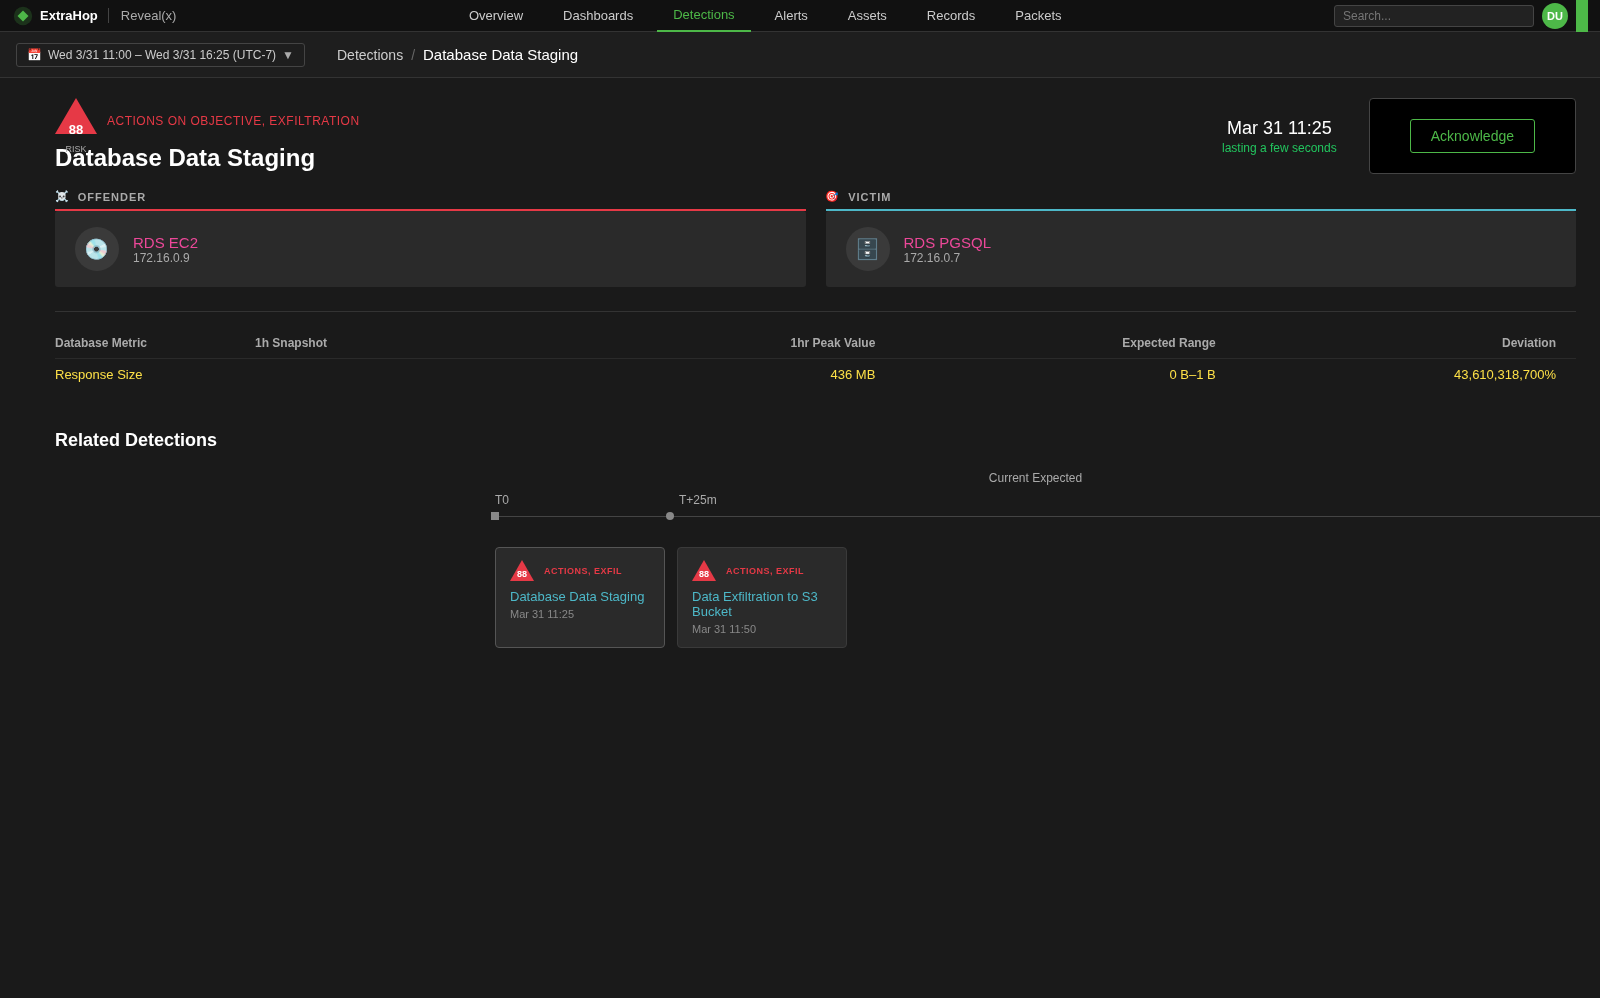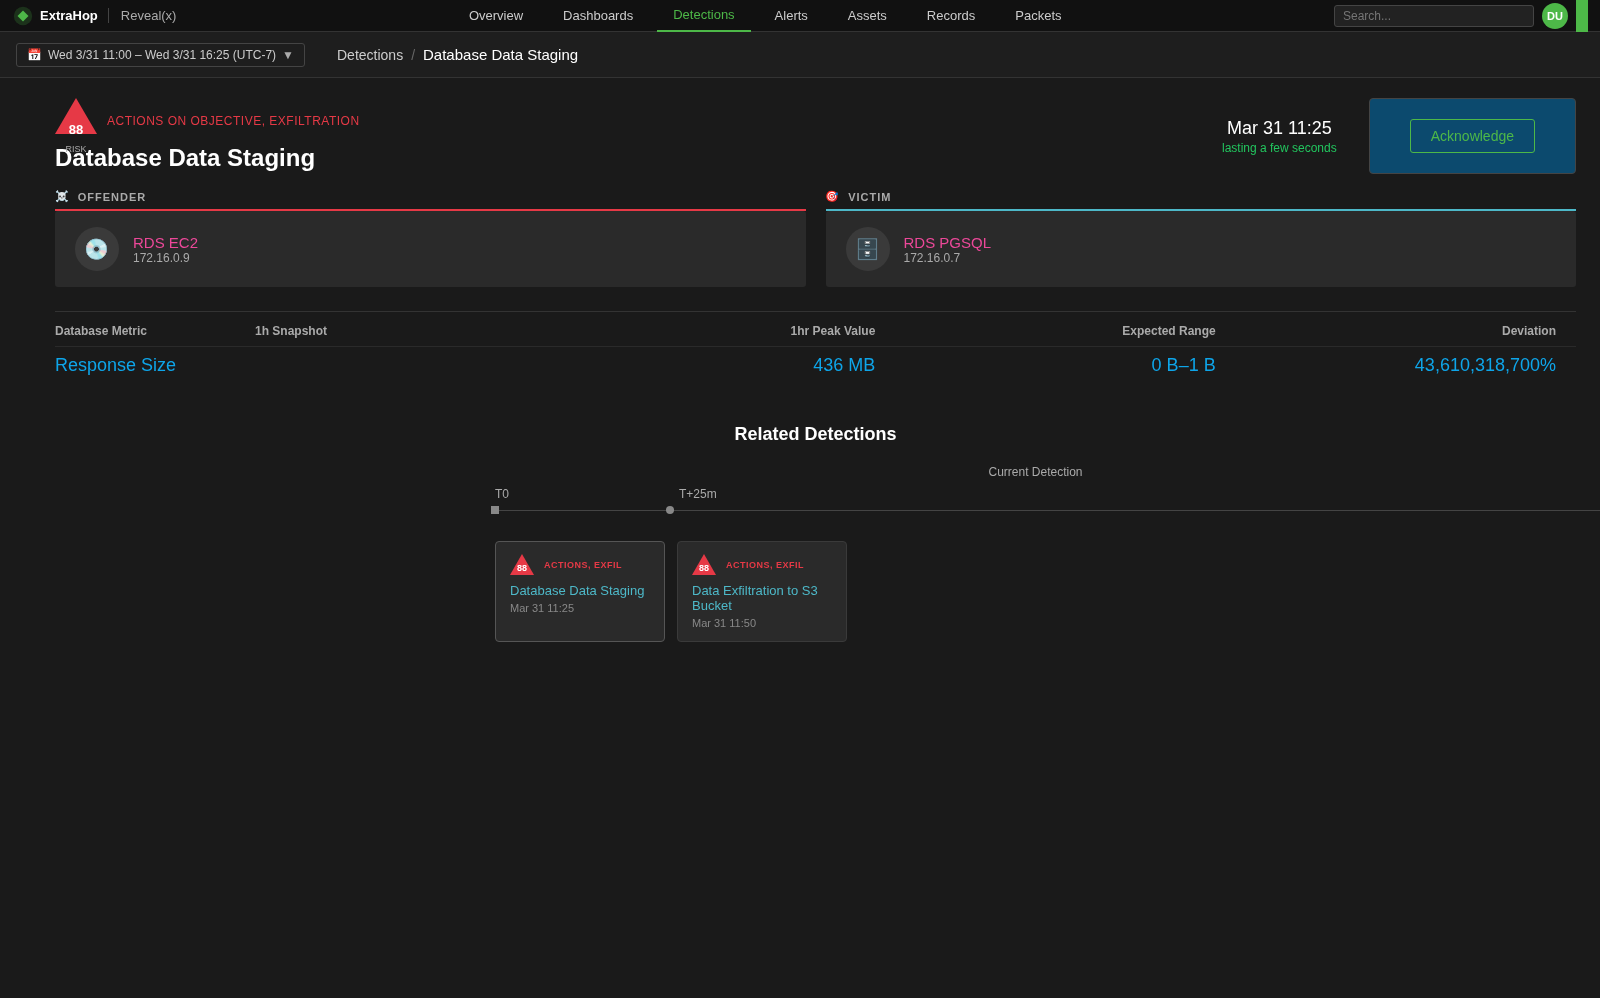--- a/index.html
+++ b/index.html
@@ -203,21 +203,21 @@
       font-weight: 500;
     }
     .detection-duration {
       color: #22c55e;
       font-size: 12px;
       margin-top: 2px;
     }
     .detection-actions {
       display: flex;
       align-items: center;
-      background: #0c4a6e;
+      background: #000000;
       border: 1px solid #444;
       border-radius: 4px;
       padding: 20px 40px;
       margin-left: 16px;
     }
     .acknowledge-btn {
       background: transparent;
       border: 1px solid #4db848;
       color: #4db848;
       padding: 8px 20px;
@@ -279,50 +279,49 @@
       justify-content: center;
       font-size: 20px;
       flex-shrink: 0;
     }
     .ov-name { color: #ec4899; font-size: 15px; font-weight: 500; cursor: pointer; }
     .ov-ip { color: #aaa; font-size: 12px; }
 
     
     .metrics-section {
       border-top: 1px solid #333;
-      padding-top: 4px;
+      padding-top: 16px;
       margin-bottom: 32px;
     }
     .metrics-header-row {
       display: grid;
       grid-template-columns: 200px 300px 1fr 1fr 1fr;
       color: #aaa;
       font-size: 12px;
       font-weight: 600;
       padding: 8px 0;
       border-bottom: 1px solid #2a2a2a;
     }
     .metrics-data-row {
       display: grid;
       grid-template-columns: 200px 300px 1fr 1fr 1fr;
-      color: #0ea5e9;
-      font-size: 18px;
+      color: #fde047;
+      font-size: 13px;
       padding: 8px 0;
     }
 
     
     .related-section {
       padding-top: 8px;
     }
     .related-title {
       color: #fff;
       font-size: 18px;
       font-weight: 600;
       margin-bottom: 20px;
-      text-align: center;
     }
     .current-detection-label {
       text-align: center;
       font-size: 12px;
       color: #aaa;
       margin-bottom: 8px;
       margin-left: 440px;
     }
     .timeline-container {
       position: relative;
@@ -525,21 +524,21 @@
       <span></span>
       <span style="text-align:right;padding-right:20px;">436 MB</span>
       <span style="text-align:right;padding-right:20px;">0 B–1 B</span>
       <span style="text-align:right;padding-right:20px;">43,610,318,700%</span>
     </div>
   </div>
 
   <div class="related-section">
     <div class="related-title">Related Detections</div>
 
-    <div class="current-detection-label">Current Detection</div>
+    <div class="current-detection-label">Current Expected</div>
 
     <div class="timeline-container">
       <div class="timeline-labels">
         <span>T0</span>
         <span>T+25m</span>
       </div>
       <div style="position:relative; height:12px; margin: 4px 0 0 440px;">
         <div style="position:absolute;top:5px;left:0;right:-440px;height:1px;background:#444;"></div>
         <div style="position:absolute;top:1px;left:0;width:8px;height:8px;background:#888;border-radius:50;transform:translateX(-50%);"></div>
         <div style="position:absolute;top:1px;left:175px;width:8px;height:8px;background:#888;border-radius:50%;transform:translateX(-50%);"></div>

